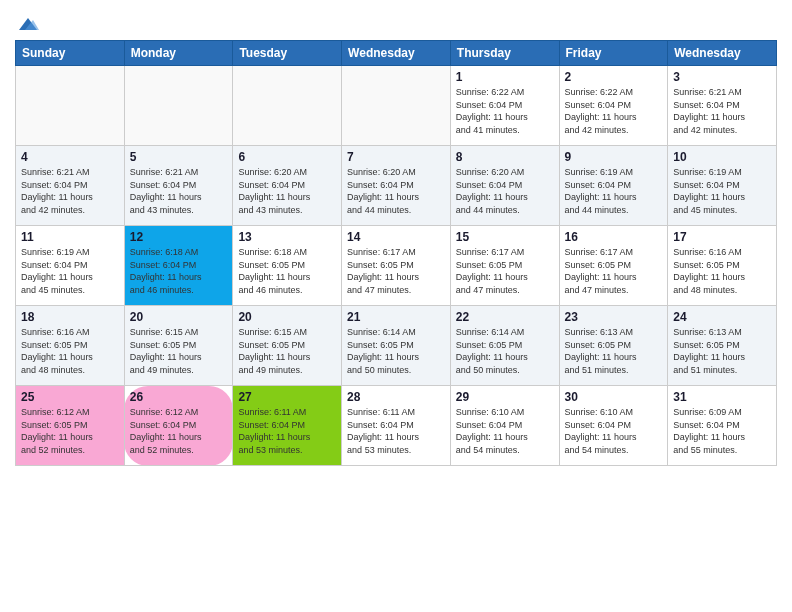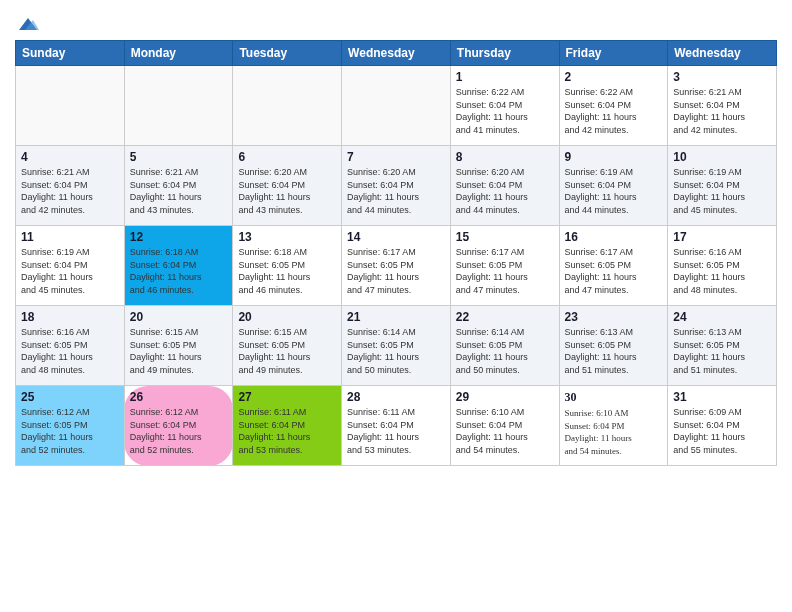--- a/index.html
+++ b/index.html
@@ -298,21 +298,21 @@
         </td>
         <td style="background: rgb(240, 244, 248); margin-left: 20px;">
           <span class="day-number">24</span>
           <div class="day-info" style="white-space: pre-line;">Sunrise: 6:13 AM
 Sunset: 6:05 PM
 Daylight: 11 hours
 and 51 minutes.</div>
         </td>
       </tr>
       <tr>
-        <td style="background: #7dd3fc;">
+        <td style="background: #f9a8d4;">
           <span class="day-number">25</span>
           <div class="day-info" style="white-space: pre-line;">Sunrise: 6:12 AM
 Sunset: 6:05 PM
 Daylight: 11 hours
 and 52 minutes.</div>
         </td>
         <td style="background: #f9a8d4; border-radius: 24px;">
           <span class="day-number">26</span>
           <div class="day-info" style="white-space: pre-line;">Sunrise: 6:12 AM
 Sunset: 6:04 PM
@@ -333,21 +333,21 @@
 Daylight: 11 hours
 and 53 minutes.</div>
         </td>
         <td style="background: rgb(255, 255, 255);">
           <span class="day-number">29</span>
           <div class="day-info" style="white-space: pre-line;">Sunrise: 6:10 AM
 Sunset: 6:04 PM
 Daylight: 11 hours
 and 54 minutes.</div>
         </td>
-        <td style="background: rgb(255, 255, 255); font-family: Liberation Serif, serif;">
+        <td style="background: rgb(255, 255, 255);">
           <span class="day-number">30</span>
           <div class="day-info" style="white-space: pre-line;">Sunrise: 6:10 AM
 Sunset: 6:04 PM
 Daylight: 11 hours
 and 54 minutes.</div>
         </td>
         <td style="background: rgb(255, 255, 255);">
           <span class="day-number">31</span>
           <div class="day-info" style="white-space: pre-line;">Sunrise: 6:09 AM
 Sunset: 6:04 PM

